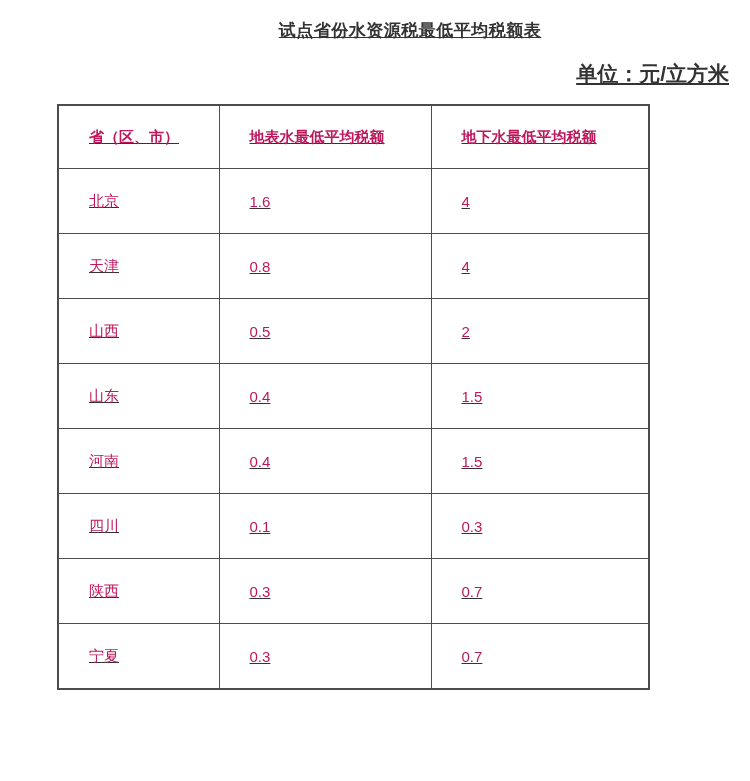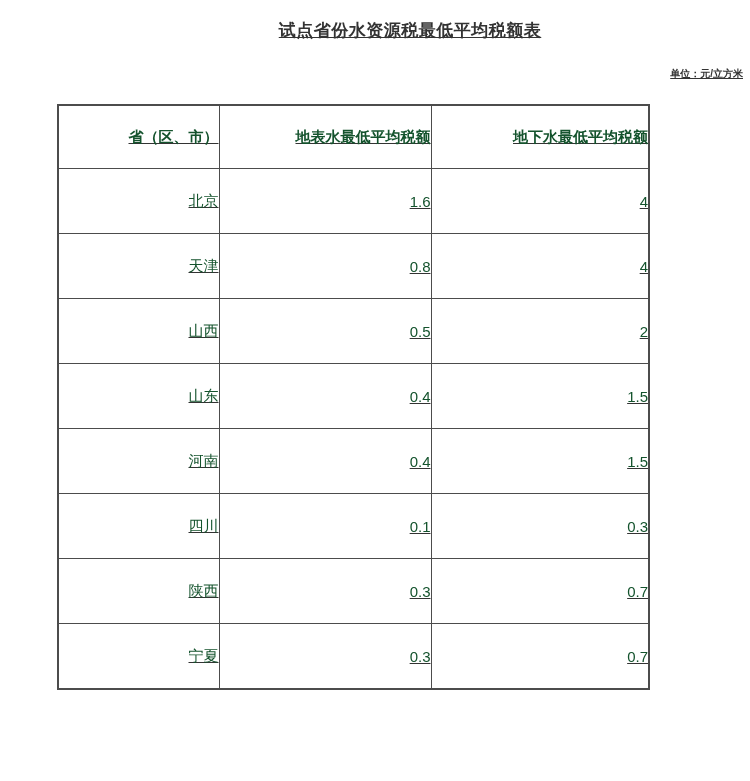--- a/index.html
+++ b/index.html
@@ -25,41 +25,41 @@
     font-weight: bold;
     text-align: center;
     transform: translateX(35px);
     color: #333333;
     letter-spacing: 0.5px;
   }
   .unit-line {
     margin-top: 21px;
     height: 21px;
     line-height: 21px;
-    font-size: 10px;
+    font-size: 21px;
     font-weight: 600;
     text-align: right;
-    padding-right: 7px;
+    padding-right: 21px;
     color: #333333;
   }
   table.tax-table {
     margin: 20px 0 0 57px;
     width: 591px;
     border-collapse: collapse;
     table-layout: fixed;
     border: 2px solid #4c4c4c;
   }
   table.tax-table th,
   table.tax-table td {
     border: 1px solid #4c4c4c;
     padding: 0 0 0 30px;
-    text-align: right;
+    text-align: left;
     vertical-align: middle;
     font-size: 15px;
-    color: #14532d;
+    color: #be185d;
     overflow: hidden;
     white-space: nowrap;
   }
   table.tax-table th {
     height: 62px;
     font-weight: 600;
   }
   table.tax-table td {
     height: 64px;
     font-weight: 400;

